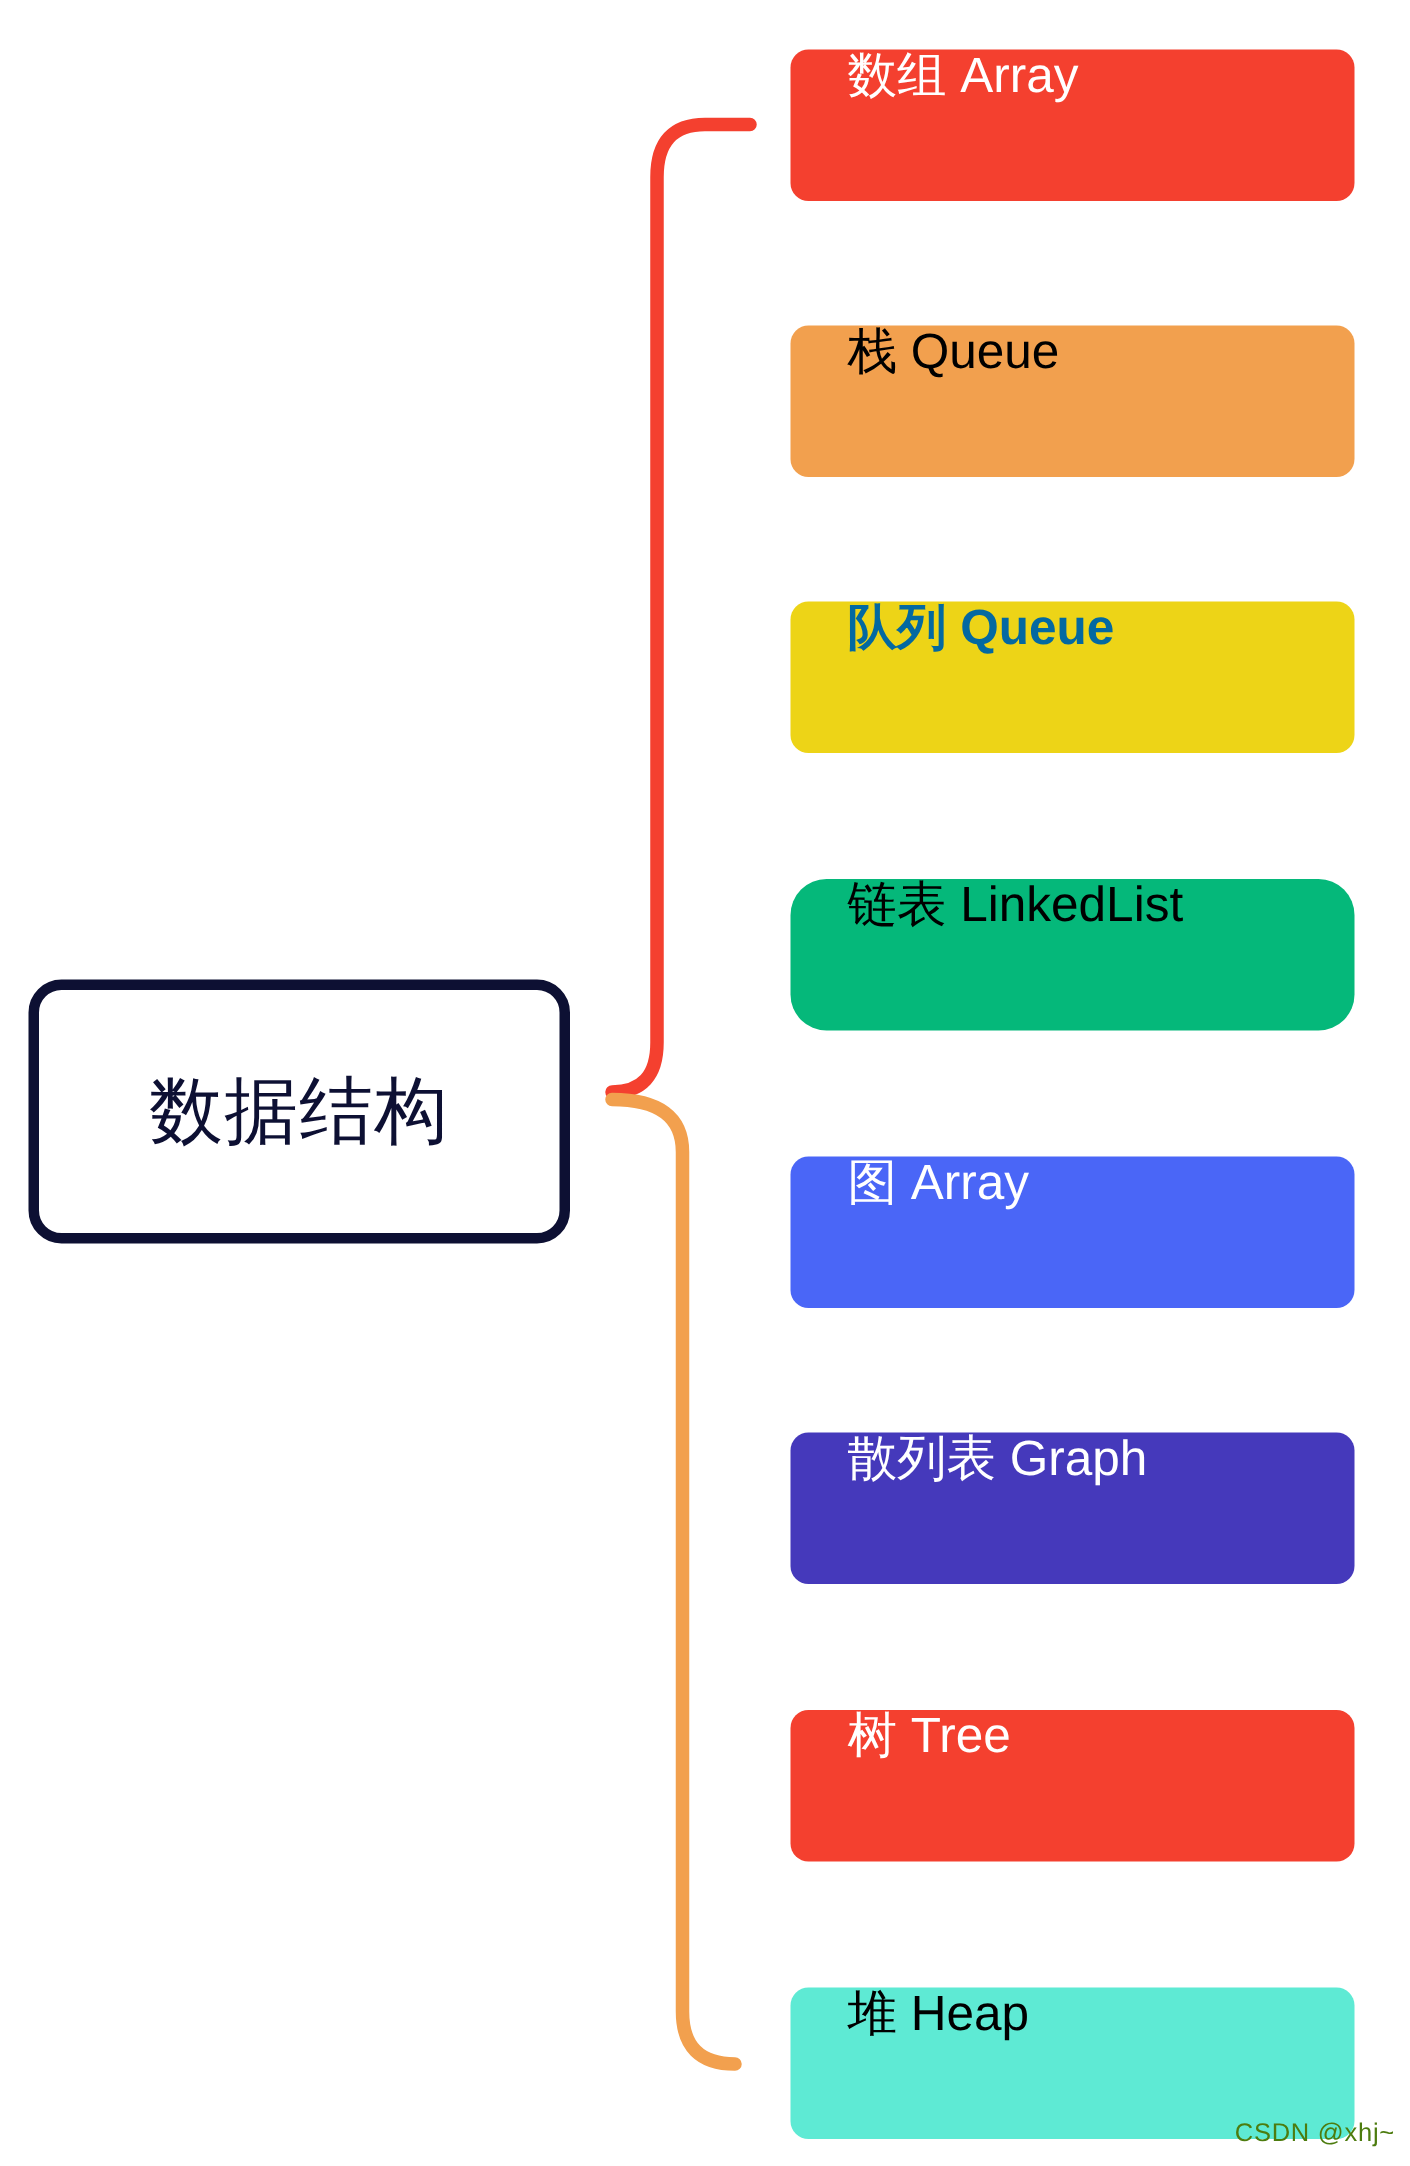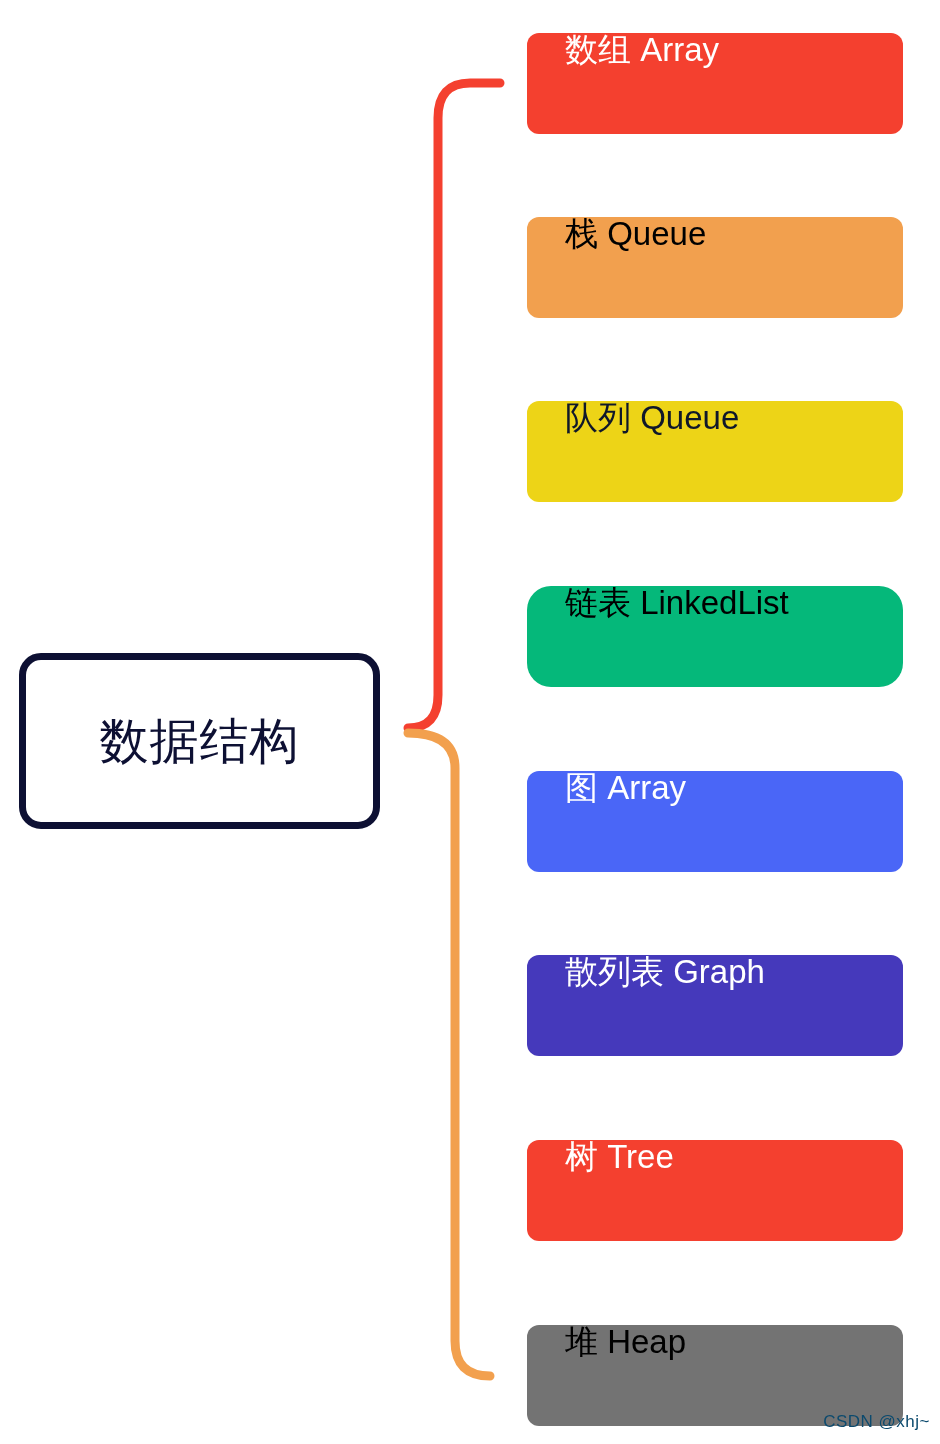--- a/index.html
+++ b/index.html
@@ -60,21 +60,21 @@
   .leaf-label {
     font-size: 33px;
     line-height: 1;
     white-space: nowrap;
   }
   .watermark {
     position: absolute;
     right: 10px;
     bottom: 12px;
     font-size: 17px;
-    color: #0c4a6e;
+    color: #4d7c0f;
     letter-spacing: 0.5px;
     white-space: nowrap;
   }
 </style>
 </head>
 <body>
 
 <div id="canvas">
 
   <svg id="connectors" viewBox="0 0 940 1444" xmlns="http://www.w3.org/2000/svg">
@@ -88,38 +88,38 @@
 
   <div class="leaf-node" style="top:33px; background:#f4402f;">
     <span class="leaf-label" style="color:#ffffff;">数组 Array</span>
   </div>
 
   <div class="leaf-node" style="top:217px; background:#f2a04e;">
     <span class="leaf-label" style="color:#000000;">栈 Queue</span>
   </div>
 
   <div class="leaf-node" style="top:401px; background:#edd417;">
-    <span class="leaf-label" style="color:#0f172a;">队列 Queue</span>
+    <span class="leaf-label" style="color:#0369a1;font-weight:bold;">队列 Queue</span>
   </div>
 
   <div class="leaf-node" style="top:586px; background:#05b87a;border-radius:24px;">
     <span class="leaf-label" style="color:#000000;">链表 LinkedList</span>
   </div>
 
   <div class="leaf-node" style="top:771px; background:#4a66f7;">
     <span class="leaf-label" style="color:#ffffff;">图 Array</span>
   </div>
 
   <div class="leaf-node" style="top:955px; background:#4539bb;">
     <span class="leaf-label" style="color:#ffffff;">散列表 Graph</span>
   </div>
 
   <div class="leaf-node" style="top:1140px; background:#f4402f;">
     <span class="leaf-label" style="color:#ffffff;">树 Tree</span>
   </div>
 
-  <div class="leaf-node" style="top:1325px; background:#737373;">
+  <div class="leaf-node" style="top:1325px; background:#5eead4;">
     <span class="leaf-label" style="color:#000000;">堆 Heap</span>
   </div>
 
   <div class="watermark">CSDN @xhj~</div>
 
 </div>
 
 </body></html>

